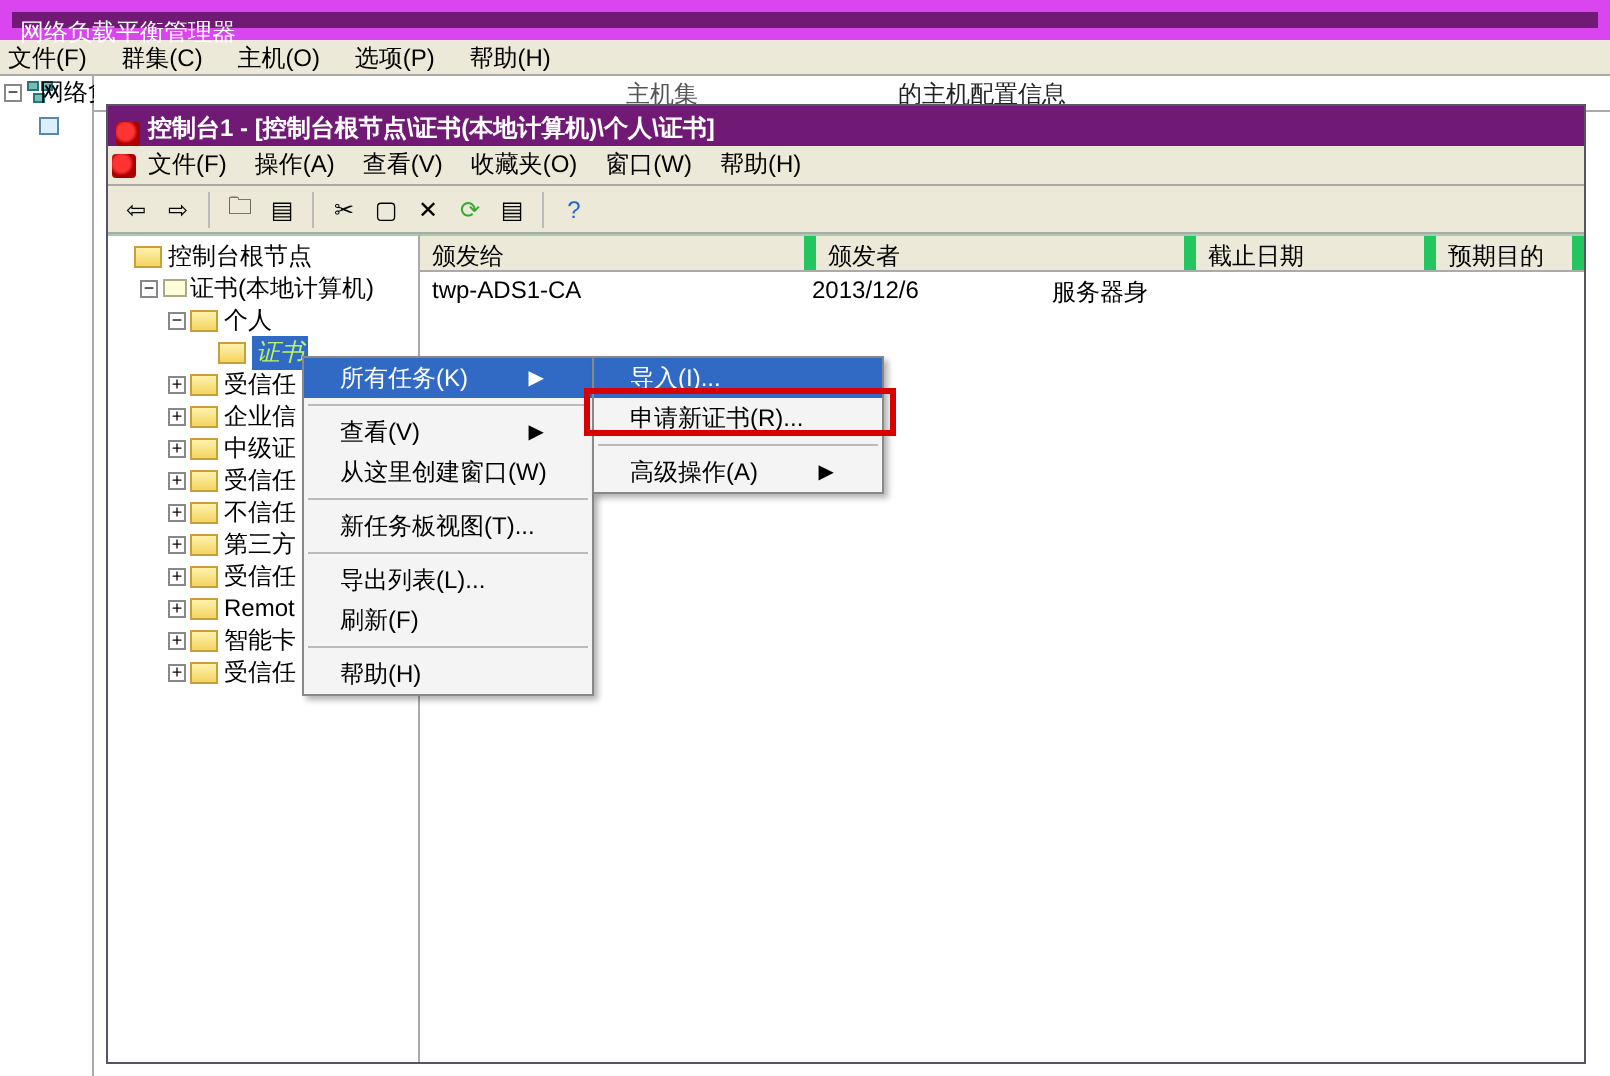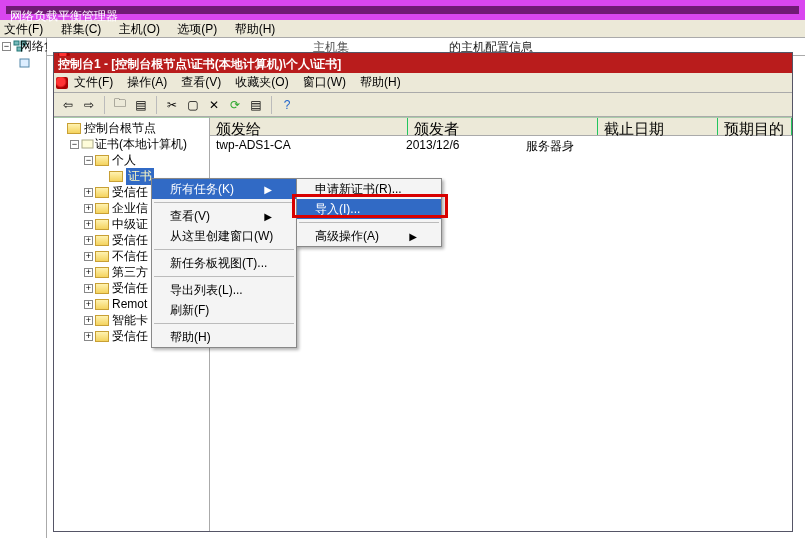--- a/index.html
+++ b/index.html
@@ -15,42 +15,42 @@
   .left-strip .header { height:18px; background:#ece9d8; border-bottom:1px solid #aaa; font-size:11px; padding:2px 2px; }
   .tree-line1 { padding:2px 0 0 2px; display:flex; align-items:center; gap:2px; }
   .plusminus { width:9px; height:9px; border:1px solid #888; background:#fff; font-size:9px; line-height:7px; text-align:center; }
   .tree-line2 { padding-left:18px; display:flex; align-items:center; gap:2px; }
 
   .main-area { position:absolute; left:47px; top:38px; right:0; bottom:0; background:#fff; }
   .host-row { height:18px; border-bottom:1px solid #aaa; padding-left:255px; line-height:18px; color:#222; background:#fff; }
   .hidden-partial { color:#555;margin-left:11px; }
 
   .inner-window { position:absolute; left:6px; top:14px; width:740px; height:480px; background:#ece9d8; border:1px solid #556; }
-  .inner-title { background:#b91c1c; color:#fff; height:20px; display:flex; align-items:flex-start; font-weight:bold; padding-left:4px;flex-direction:column; }
+  .inner-title { background:#701a75; color:#fff; height:20px; display:flex; align-items:flex-end; font-weight:bold; padding-left:4px; }
   .inner-title .appicon { width:12px; height:12px; background: radial-gradient(circle at 40% 40%, #f33 40%, #a00 60%); border-radius:2px; margin-right:4px; }
   .inner-menu { background:#ece9d8; height:20px; display:flex; align-items:center; padding-left:2px; border-bottom:1px solid #aaa; }
   .inner-menu .appicon { width:12px; height:12px; background: radial-gradient(circle at 40% 40%, #f33 40%, #a00 60%); border-radius:2px; margin-right:6px; }
   .inner-menu span { margin-right:14px; }
   .toolbar { background:#ece9d8; height:24px; display:flex; align-items:center; padding-left:4px; border-bottom:1px solid #aaa; gap:1px; }
   .tb-sep { width:1px; height:18px; background:#bbb; margin:0 4px; }
   .tb-btn { width:20px; height:20px; border:1px solid transparent; display:flex; align-items:center; justify-content:center; font-size:12px; }
   .inner-body { position:absolute; left:0; top:64px; right:0; bottom:0; display:flex; }
   .inner-tree { width:156px; background:#fff; border-right:1px solid #aaa; border-top:1px solid #aca; padding:2px 0 0 2px; overflow:hidden; }
   .inner-list { flex:1; background:#fff; border-top:1px solid #aca; position:relative; }
   .list-header { display:flex; height:18px; background:#ece9d8; border-bottom:1px solid #aaa; }
-  .list-header div { border-right:1px solid #22c55e; padding:2px 6px; font-size:15px; }
+  .list-header div { border-right:6px solid #22c55e; padding:2px 6px; font-size:12px; }
   .list-row { display:flex; height:18px; }
   .list-row div { padding:2px 6px; font-size:12px; }
   .list-row .cert-ico { width:12px; height:10px; border:1px solid #aa8; background:linear-gradient(#fefcd9,#f6edb0); margin-right:4px; display:inline-block; vertical-align:-1px; }
 
   .tnode { display:flex; align-items:center; height:16px; white-space:nowrap; }
   .tnode .toggle { width:9px; height:9px; border:1px solid #888; background:#fff; font-size:9px; line-height:7px; text-align:center; margin-right:2px; }
   .tnode .toggle.none { border:none; background:none; }
   .tnode .folder { width:14px; height:11px; background:linear-gradient(#fff2b0,#f4d35e); border:1px solid #c8a035; margin-right:3px; }
-  .tnode.selected span.label { background:#316ac5; color:#fef9c3; padding:0 2px; }
+  .tnode.selected span.label { background:#316ac5; color:#bef264; padding:0 2px;font-style:italic; }
   .tnode span.label { font-size:12px; }
   .indent-1 { padding-left:14px; }
   .indent-2 { padding-left:28px; }
   .indent-3 { padding-left:42px; }
 
   .ctx-menu { position:absolute; background:#f4f4f4; border:1px solid #888; box-shadow:2px 2px 3px rgba(0,0,0,.3); }
   .ctx-menu .item { height:20px; display:flex; align-items:center; padding:0 24px 0 18px; font-size:12px; white-space:nowrap; }
   .ctx-menu .item.hl { background:#316ac5; color:#fff; }
   .ctx-menu .sep { height:1px; background:#bbb; margin:3px 2px; }
   .ctx-menu .arrow { margin-left:auto; padding-left:20px; font-size:10px; }
@@ -230,22 +230,22 @@
       <div class="sep"></div>
       <div class="item">新任务板视图(T)...</div>
       <div class="sep"></div>
       <div class="item">导出列表(L)...</div>
       <div class="item">刷新(F)</div>
       <div class="sep"></div>
       <div class="item">帮助(H)</div>
     </div>
 
     <div class="ctx-menu ctx2">
+      <div class="item hl">导入(I)...</div>
       <div class="item">申请新证书(R)...</div>
-      <div class="item hl">导入(I)...</div>
       <div class="sep"></div>
       <div class="item">
           <span>高级操作(A)</span>
           <span class="arrow">▶</span>
         </div>
     </div>
 
     <div class="redbox"></div>
   </div>
 </div>

